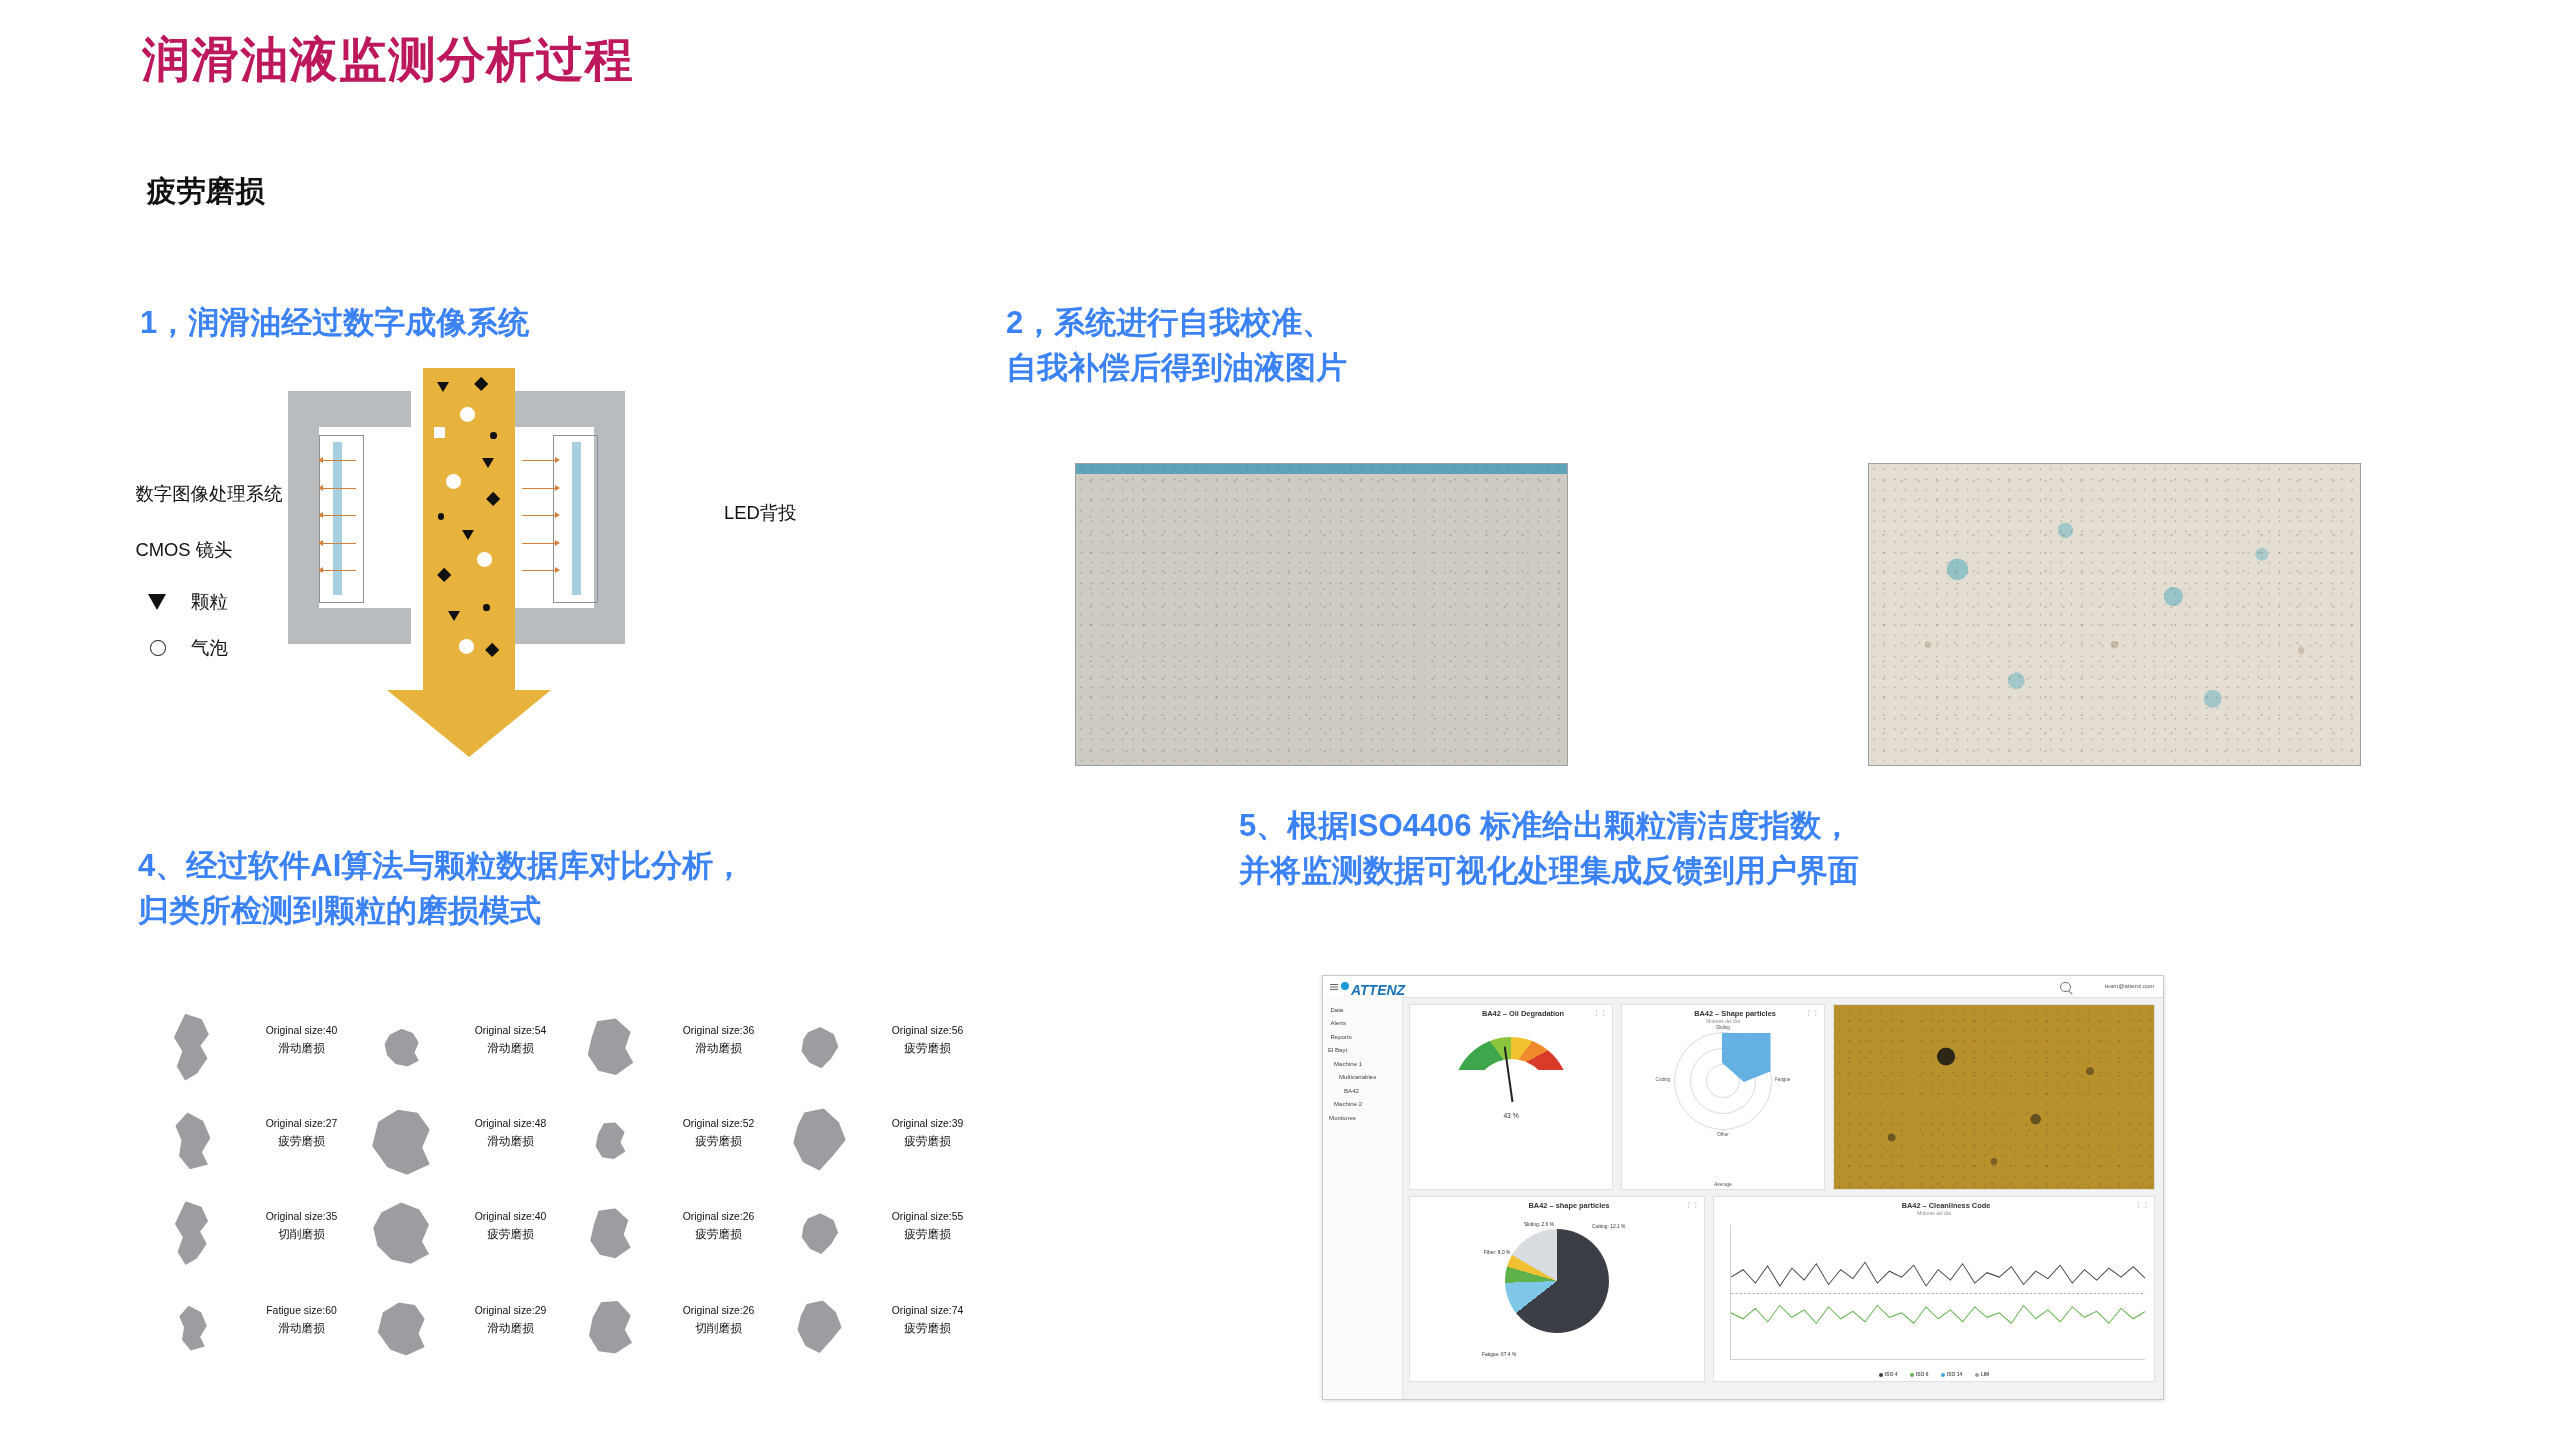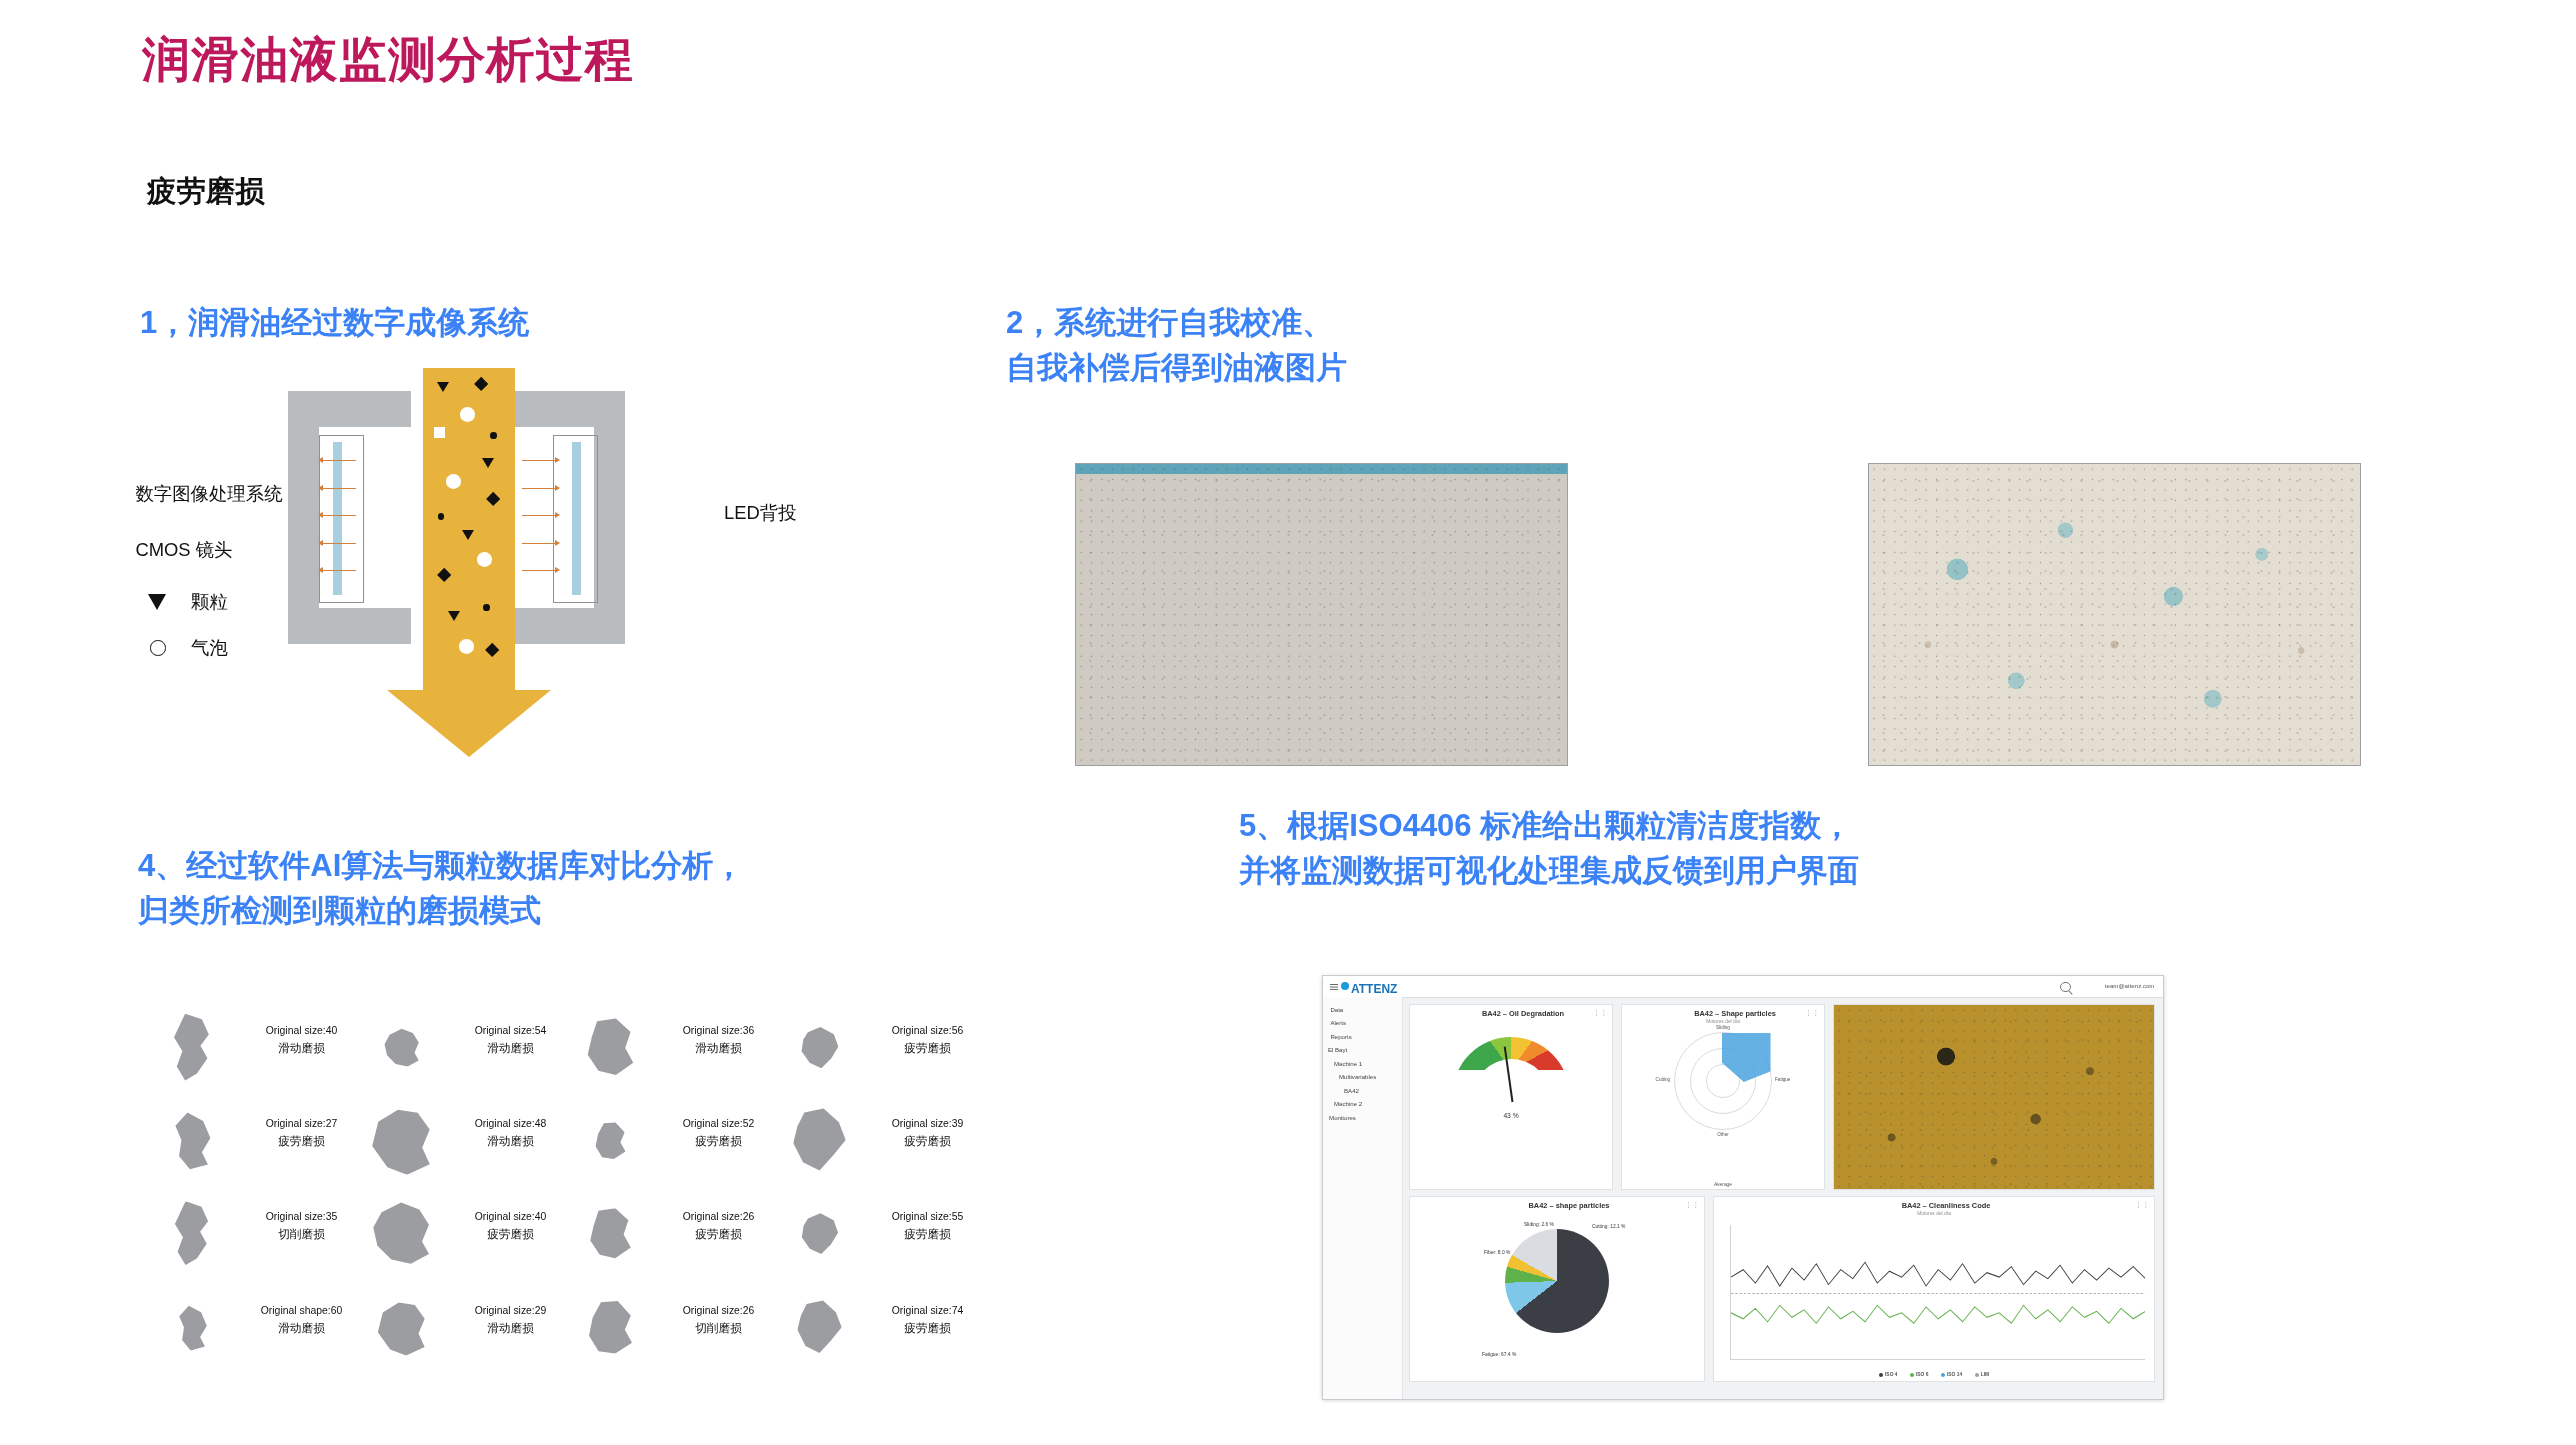--- a/index.html
+++ b/index.html
@@ -172,21 +172,21 @@
   .dash {
     position:absolute; left:1322px; top:975px; width:840px; height:423px;
     background:#f1f2f4; border:0.6px solid #c7cace;
     box-shadow:0 1.2px 4.3px rgba(0,0,0,.18);
     overflow:hidden;
   }
   .dash-top {
     position:absolute; left:0; top:0; width:100%; height:21px;
     background:#ffffff; border-bottom:0.6px solid #dcdfe2;
   }
-  .dash-brand { position:absolute; left:28px; top:5.5px; font-size:12px; color:#1a73b8; font-weight:bold; }
+  .dash-brand { position:absolute; left:28px; top:5.5px; font-size:14px; color:#1a73b8; font-weight:bold;font-style:italic; }
   .dash-logo { position:absolute; left:18.4px; top:6.1px; width:8px; height:8px; border-radius:50%; background:#1a9bd7; }
   .dash-burger { position:absolute; left:6.7px; top:8px; width:8px; height:1.2px; background:#666; box-shadow:0 2.5px 0 #666, 0 4.9px 0 #666; }
   .dash-user { position:absolute; right:8.6px; top:6.1px; font-size:6.1px; color:#555; }
   .dash-search { position:absolute; right:92px; top:5.5px; width:8.6px; height:8.6px; border:1.2px solid #777; border-radius:50%; }
   .dash-search:after { content:""; position:absolute; right:-3.1px; bottom:-1.8px; width:4.9px; height:1.2px; background:#777; transform:rotate(45deg); }
 
   .dash-side {
     position:absolute; left:0; top:21px; width:79px; bottom:0;
     background:#fbfbfc; border-right:0.6px solid #e2e4e7; font-size:6.1px; color:#444;
   }
@@ -378,21 +378,21 @@
       <div class="pcell" style="left: 417px; top: 186px;">
         <div class="blob" style="clip-path: polygon(30% 10%, 58% 6%, 80% 26%, 72% 50%, 84% 72%, 58% 90%, 32% 84%, 16% 60%, 22% 34%); transform: scale(0.89);"></div>
         <div class="pcaption"><span>Original size:26</span><span class="mode">疲劳磨损</span></div>
       </div>
       <div class="pcell" style="left: 626px; top: 186px;">
         <div class="blob" style="clip-path: polygon(24% 14%, 52% 2%, 82% 18%, 92% 46%, 76% 72%, 54% 94%, 28% 82%, 10% 56%, 14% 30%); transform: scale(0.66);"></div>
         <div class="pcaption"><span>Original size:55</span><span class="mode">疲劳磨损</span></div>
       </div>
       <div class="pcell" style="left: 0px; top: 280px;">
         <div class="blob" style="clip-path: polygon(40% 2%, 66% 16%, 78% 44%, 64% 68%, 74% 88%, 44% 96%, 26% 74%, 30% 48%, 20% 24%); transform: scale(0.71);"></div>
-        <div class="pcaption"><span>Original shape:60</span><span class="mode">滑动磨损</span></div>
+        <div class="pcaption"><span>Fatigue size:60</span><span class="mode">滑动磨损</span></div>
       </div>
       <div class="pcell" style="left: 209px; top: 280px;">
         <div class="blob" style="clip-path: polygon(18% 24%, 44% 8%, 70% 12%, 86% 34%, 76% 58%, 86% 80%, 56% 94%, 30% 84%, 10% 56%); transform: scale(0.92);"></div>
         <div class="pcaption"><span>Original size:29</span><span class="mode">滑动磨损</span></div>
       </div>
       <div class="pcell" style="left: 417px; top: 280px;">
         <div class="blob" style="clip-path: polygon(34% 6%, 62% 4%, 84% 28%, 74% 52%, 86% 74%, 58% 92%, 30% 88%, 14% 62%, 20% 32%); transform: scale(0.89);"></div>
         <div class="pcaption"><span>Original size:26</span><span class="mode">切削磨损</span></div>
       </div>
       <div class="pcell" style="left: 626px; top: 280px;">

